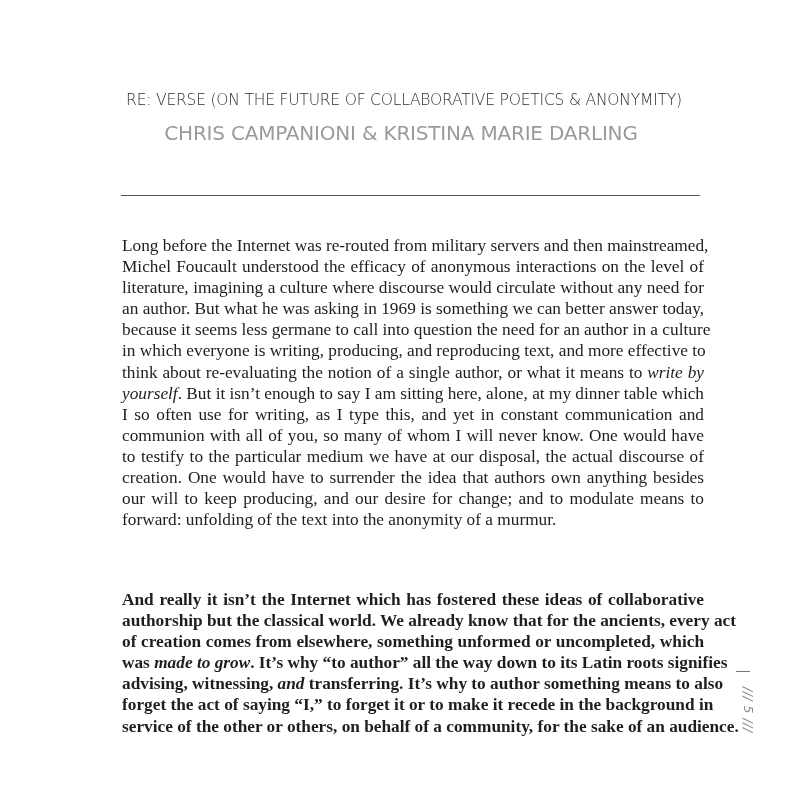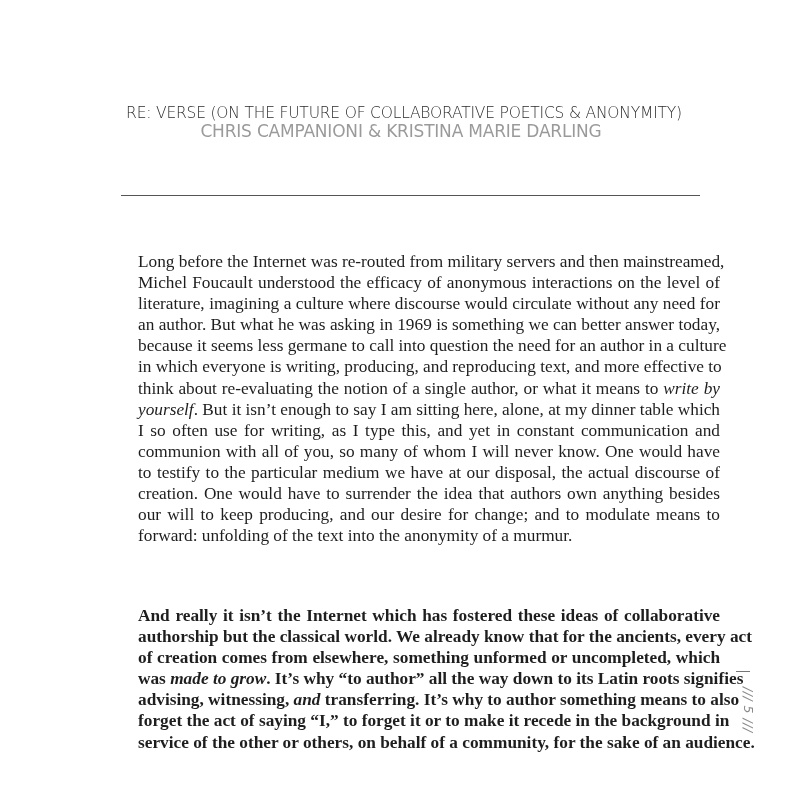--- a/index.html
+++ b/index.html
@@ -16,37 +16,37 @@
     .page {
       position: absolute;
       left: 0; top: 0;
       width: 808px; height: 811px;
       background: #ffffff;
     }
     .title {
       position: absolute;
       left: 0;
       width: 808px;
-      top: 104px;
+      top: 91px;
       text-align: center;
       font-family: "DejaVu Sans", sans-serif;
       font-weight: 300;
       font-size: 15.5px;
       letter-spacing: -0.2px;
       color: #2b2b2b;
       white-space: nowrap;
     }
     .authors {
       position: absolute;
       left: 0;
       width: 802px;
       top: 121px;
       text-align: center;
       font-family: "DejaVu Sans", sans-serif;
-      font-size: 17px;
+      font-size: 20px;
       letter-spacing: -0.2px;
       color: #9a9a9a;
       white-space: nowrap;
     }
     .rule {
       position: absolute;
       left: 121px;
       top: 195px;
       width: 579px;
       height: 0;
@@ -54,21 +54,21 @@
     }
     .body-text {
       position: absolute;
       left: 122px;
       width: 582px;
       font-family: "Liberation Serif", serif;
       font-size: 17.3px;
       line-height: 21.1px;
       color: #1e1e1e;
       text-align: justify;
-      margin: 16px;
+      margin: 0;
     }
     .p1 { top: 235px; }
     .p2 { top: 589px; font-weight: bold; }
     .body-text .ln {
       display: block;
       text-align: justify;
       text-align-last: justify;
       white-space: nowrap;
       height: 21.1px;
       overflow: visible;

